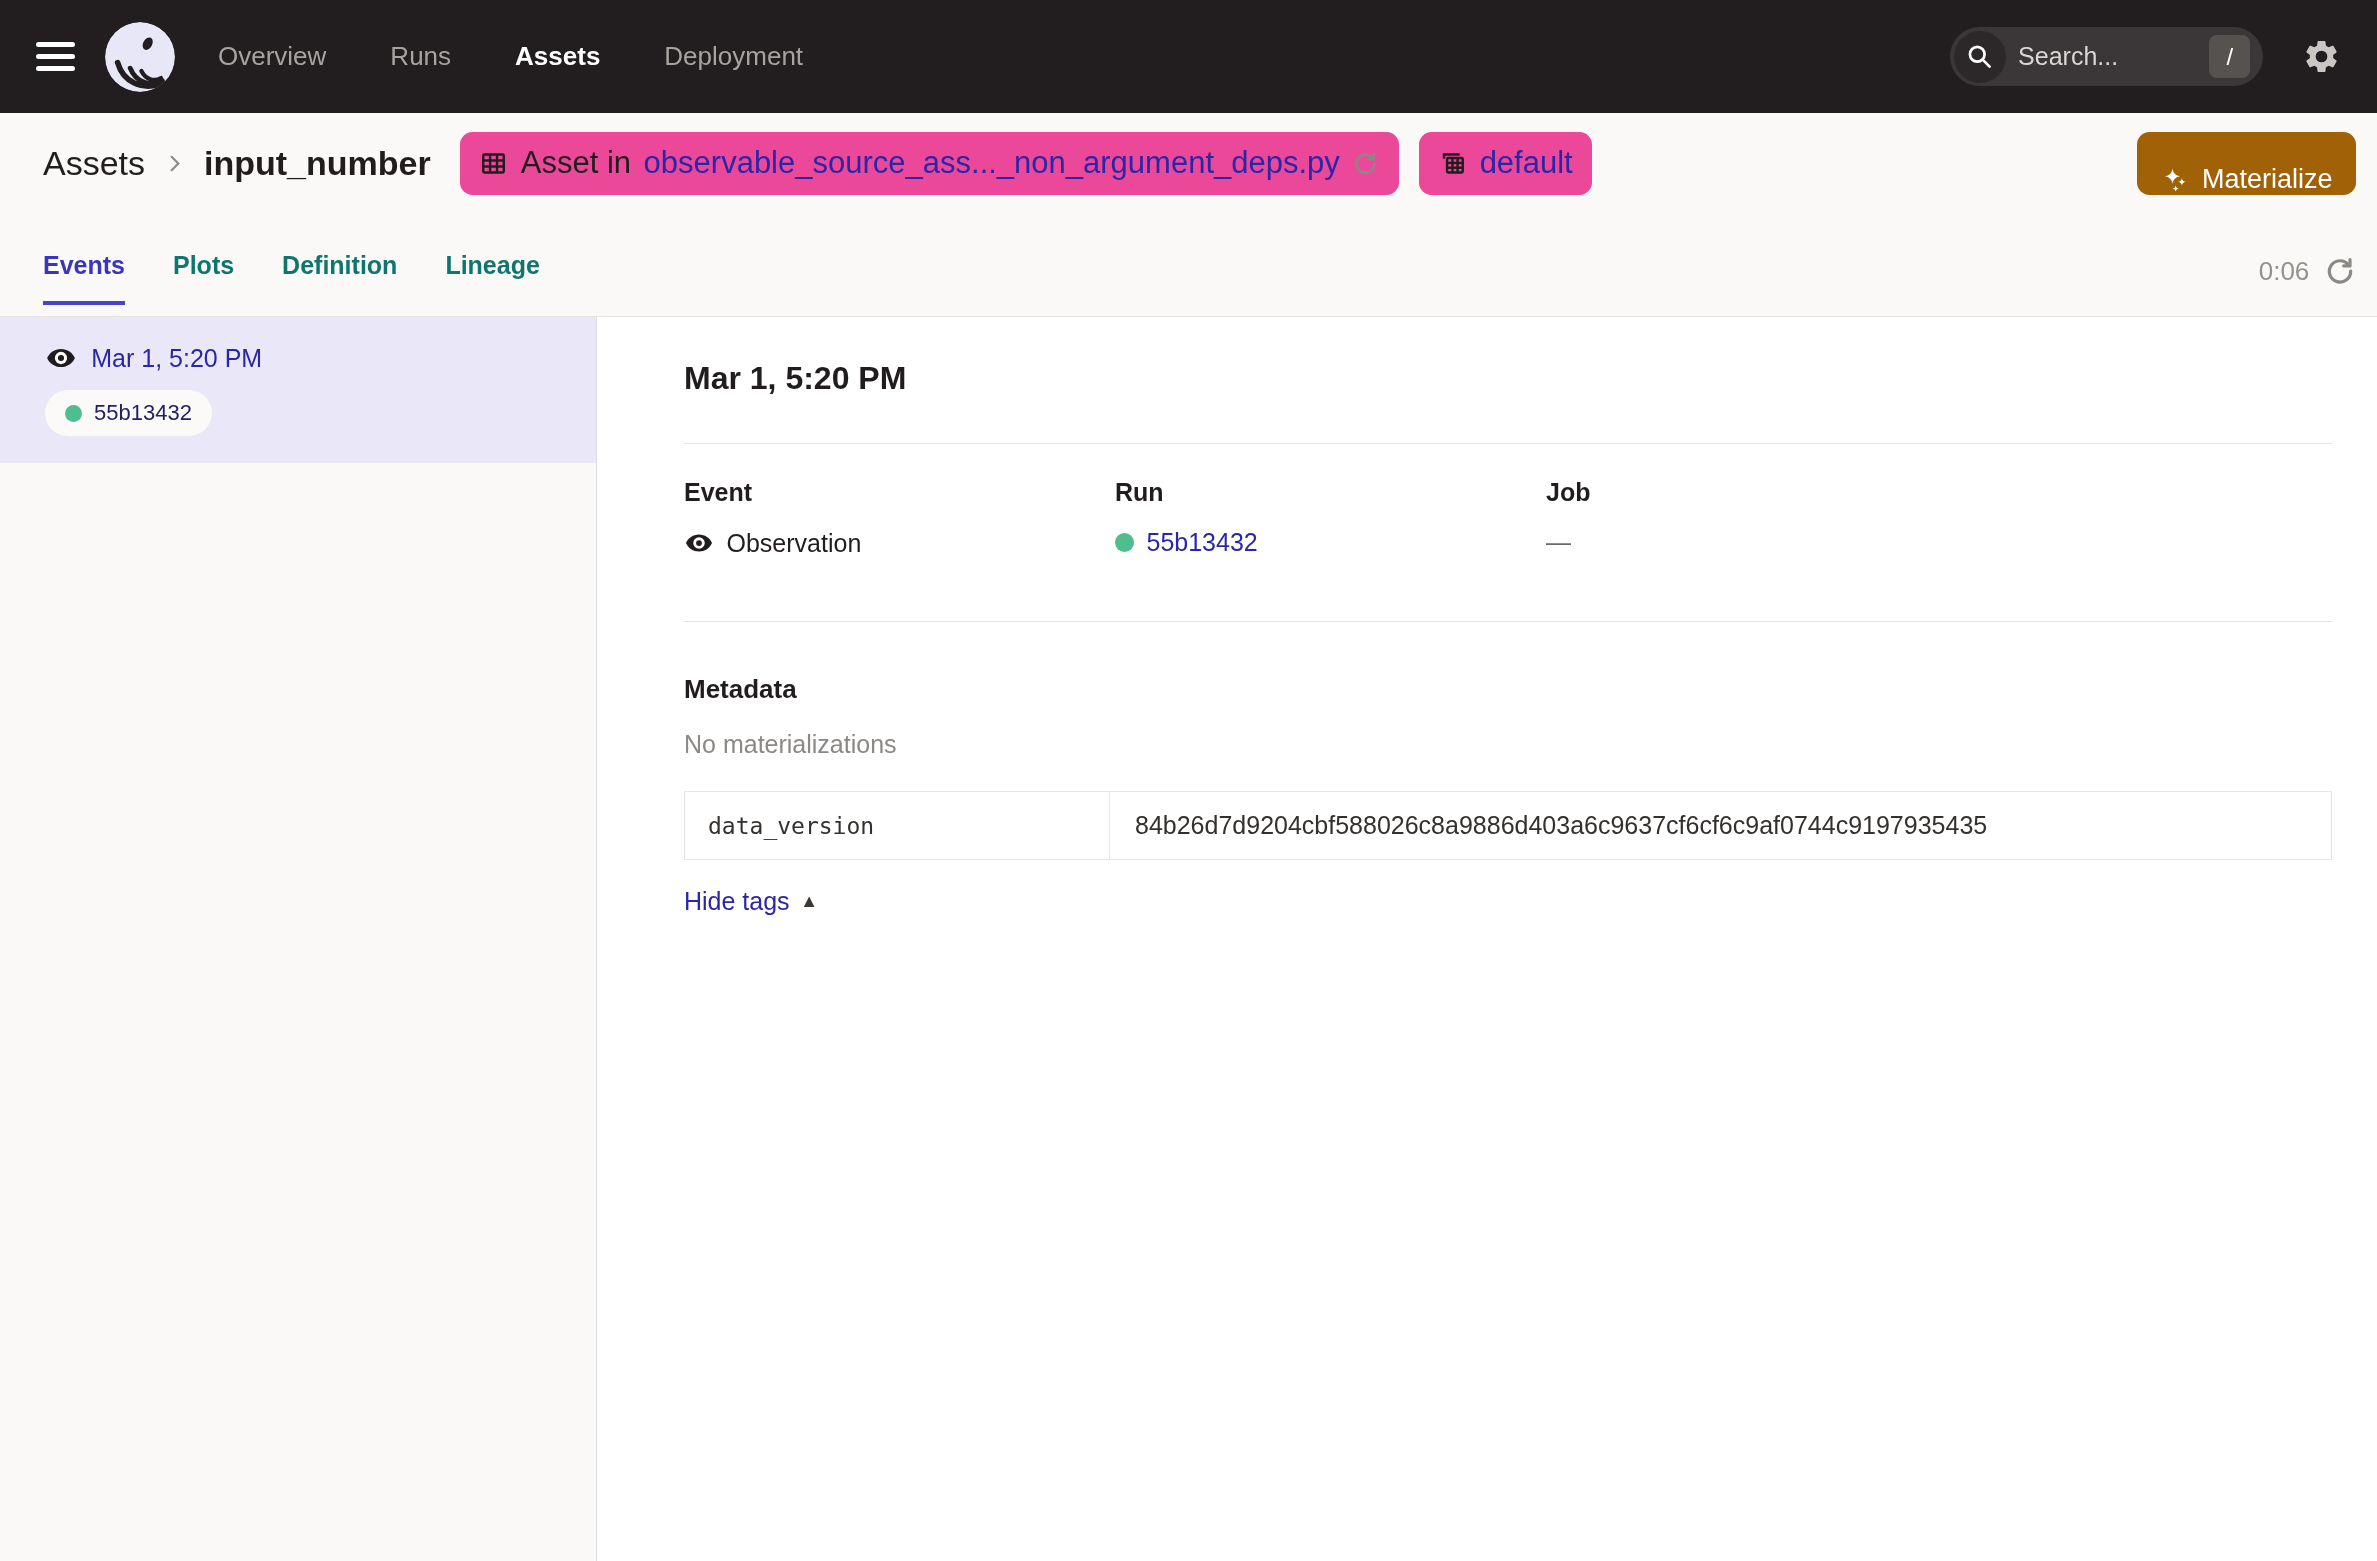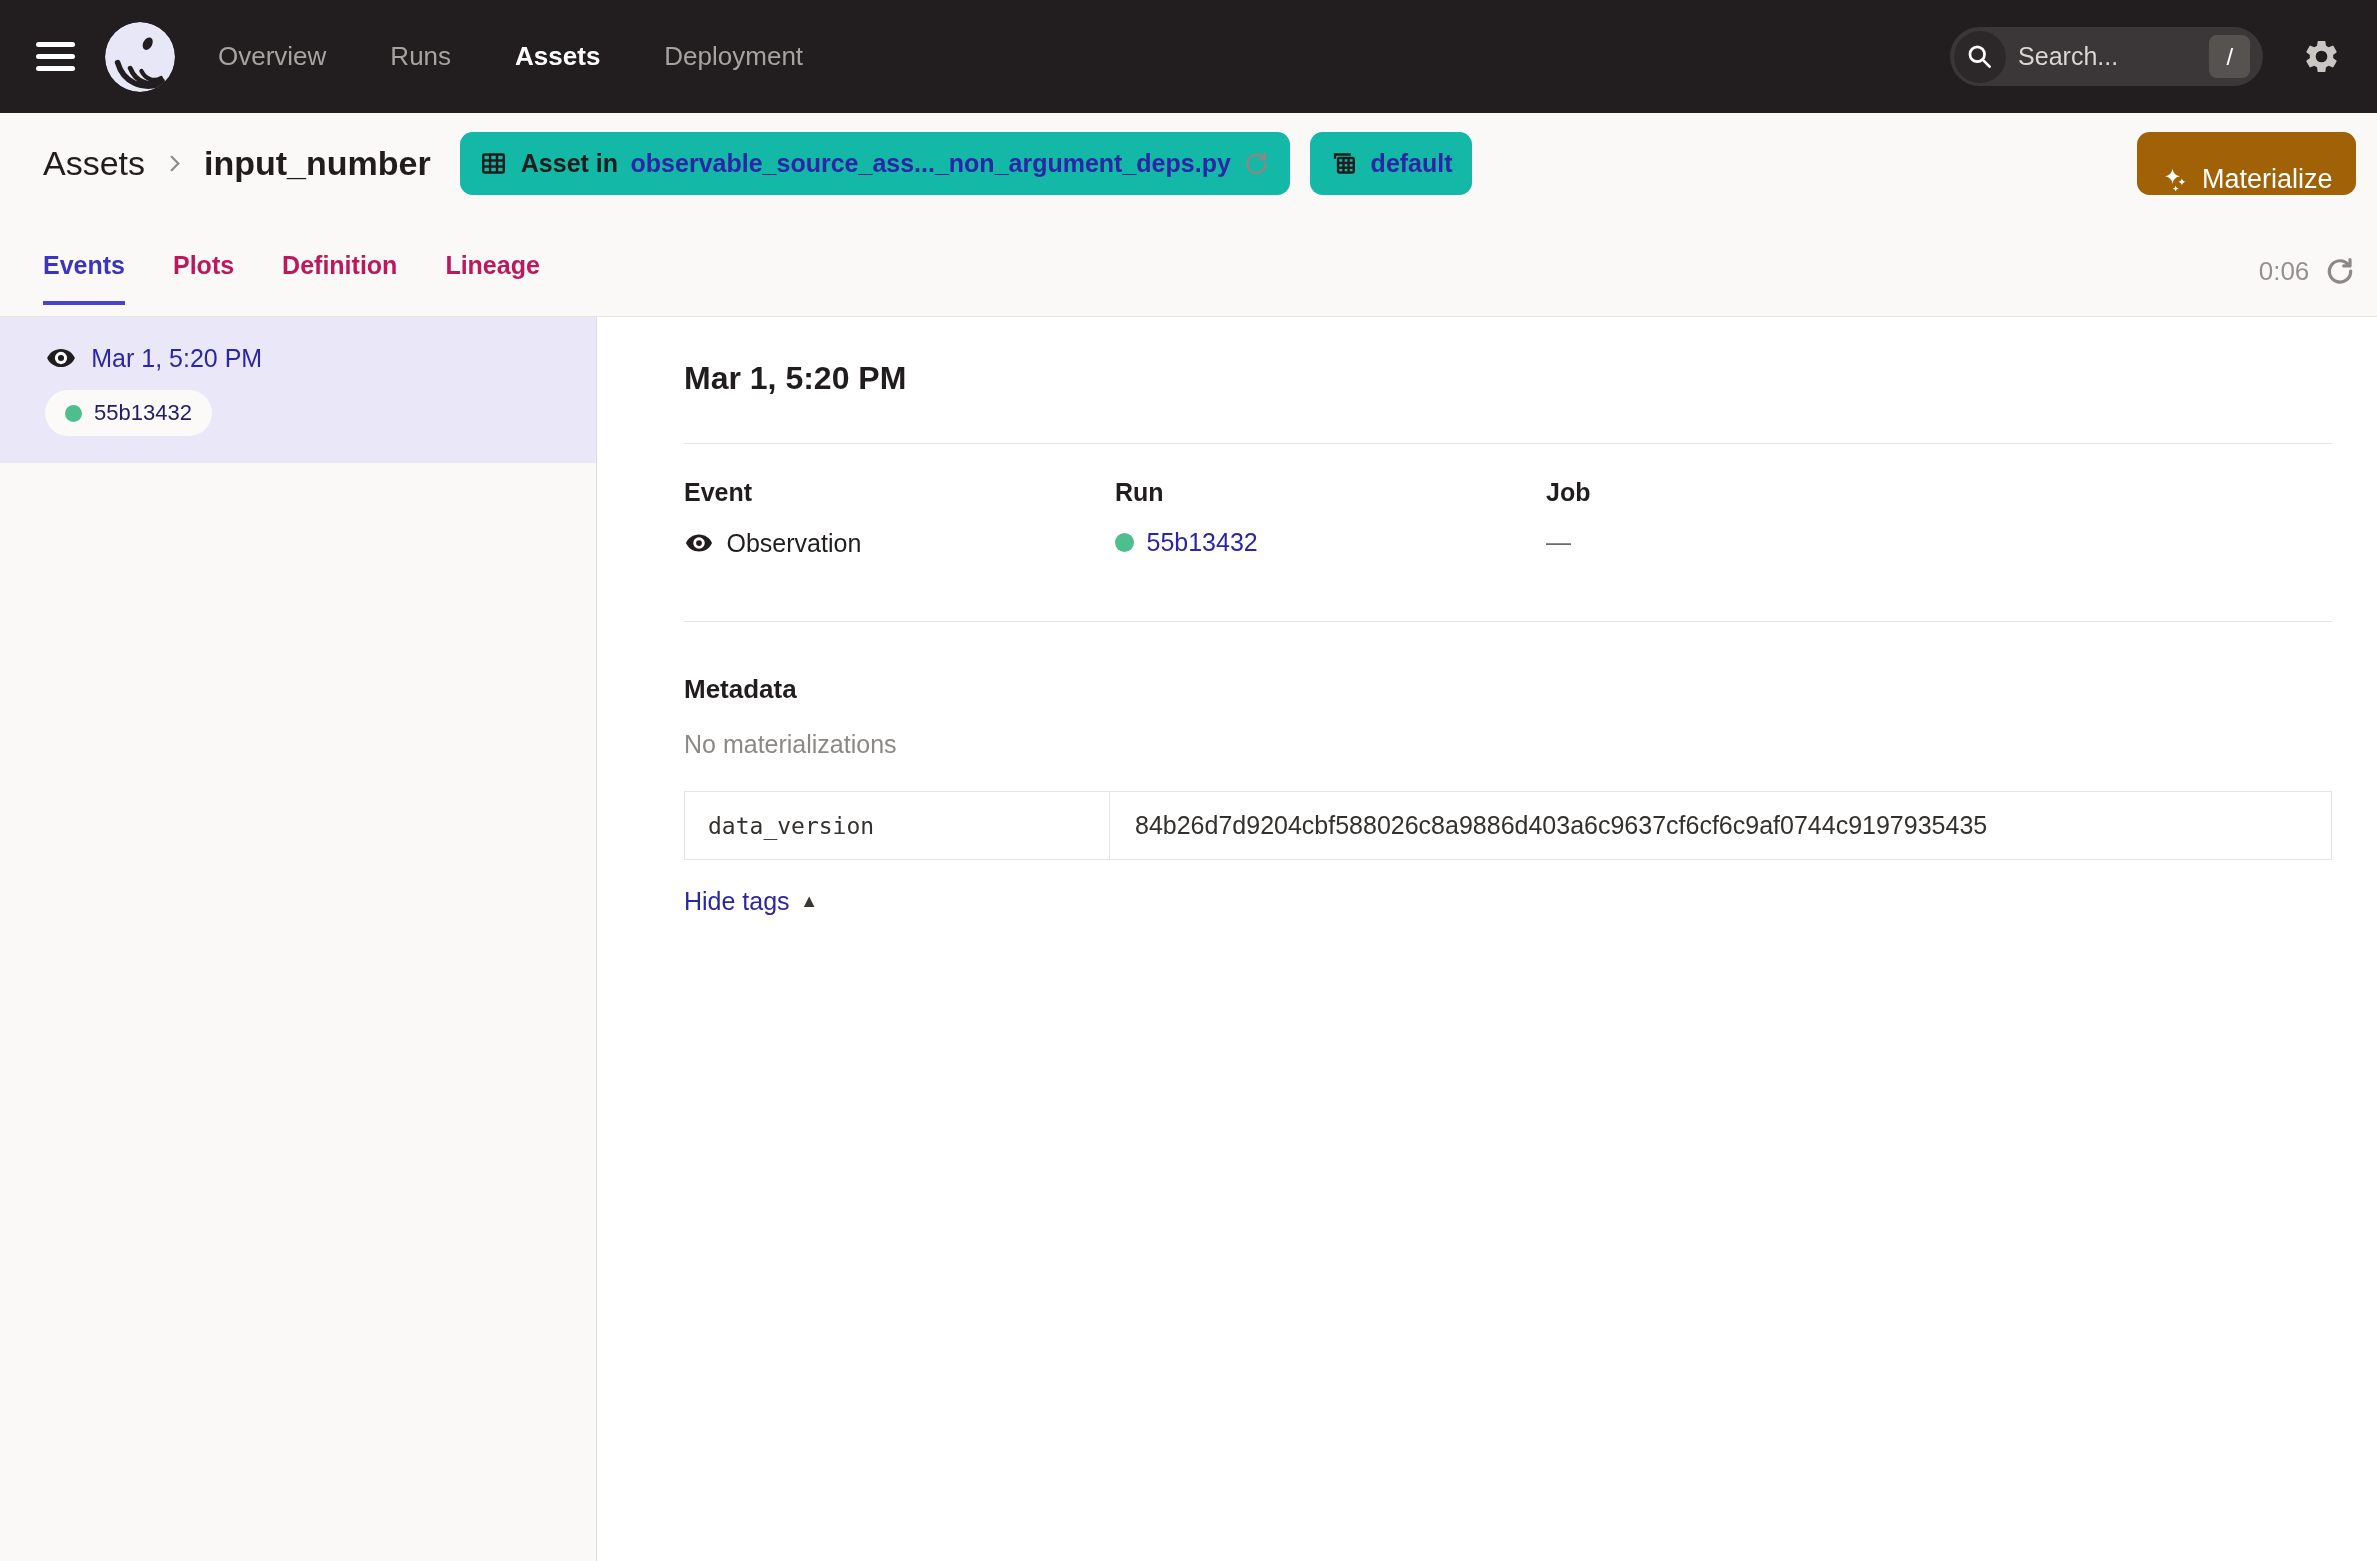--- a/index.html
+++ b/index.html
@@ -20,28 +20,28 @@
   .searchbox input::placeholder { color:#D9D7D5; }
   .slash-key { width:41px; height:43px; border-radius:8px; background:#56524F; color:#ffffff; font-size:24px; display:flex; align-items:center; justify-content:center; margin-right:9px; flex:0 0 auto; }
   .gearbtn { background:none; border:none; cursor:pointer; margin-left:39px; display:flex; align-items:center; }
 
   
   .page-header { background:#FAF9F7; border-bottom:1.8px solid #E7E5E2; height:204px; }
   .crumb-row { height:88px; display:flex; align-items:center; padding:12.5px 21.4px 0 43px; }
   .crumb-root { font-size:34px; color:#211D1E; text-decoration:none; cursor:pointer; }
   .crumb-sep { margin:0 18px; display:flex; align-items:center; }
   .crumb-current { font-size:34px; font-weight:700; color:#211D1E; }
-  .pill { height:63px; display:inline-flex; align-items:center; gap:12.5px; background:#14b8a6; border-radius:12.5px; padding:0 19.6px; font-size:25px; color:#211D1E;font-weight:bold; }
+  .pill { height:63px; display:inline-flex; align-items:center; gap:12.5px; background:#ec4899; border-radius:12.5px; padding:0 19.6px; font-size:31px; color:#211D1E; }
   .pill-asset { margin-left:29px; }
   .pill-repo { margin-left:19.6px; }
   .pill a { color:#2B26A8; text-decoration:none; cursor:pointer; }
   .icon-btn { background:none; border:none; cursor:pointer; display:flex; align-items:center; padding:0; }
   .materialize { margin-left:auto; height:63px; display:inline-flex; align-items:flex-end; gap:12.5px; background:#a16207; border:none; border-radius:12.5px; padding:0 23px; font-size:27px; color:#ffffff; cursor:pointer; font-family:"Liberation Sans", sans-serif; }
   .tabs-row { height:104px; display:flex; align-items:flex-end; padding:0 21.4px 0 43px; }
-  .tab { font-size:25px; font-weight:600; color:#be185d; text-decoration:none; cursor:pointer; padding-bottom:21.4px; margin-right:48px; border-bottom:4.5px solid transparent; }
+  .tab { font-size:25px; font-weight:600; color:#0f766e; text-decoration:none; cursor:pointer; padding-bottom:21.4px; margin-right:48px; border-bottom:4.5px solid transparent; }
   .tab.active { color:#3B34BE; border-bottom-color:#4A43CF; }
   .countdown { margin-left:auto; display:flex; align-items:center; gap:14.3px; padding-bottom:18px; }
   .countdown-time { font-size:26px; color:#94918E; }
 
   
   .content { display:flex; height:1244px;gap:44px; }
   .sidebar { width:597px; flex:0 0 auto; background:#FAF9F8; border-right:1.8px solid #DEDCDA; }
   .event-item { background:#E9E7F8; padding:25px 27px 27px 45px; cursor:pointer; }
   .event-item-top { display:flex; align-items:center; gap:14.3px; }
   .event-item-top .ts { font-size:25px; color:#2B26A8; }

